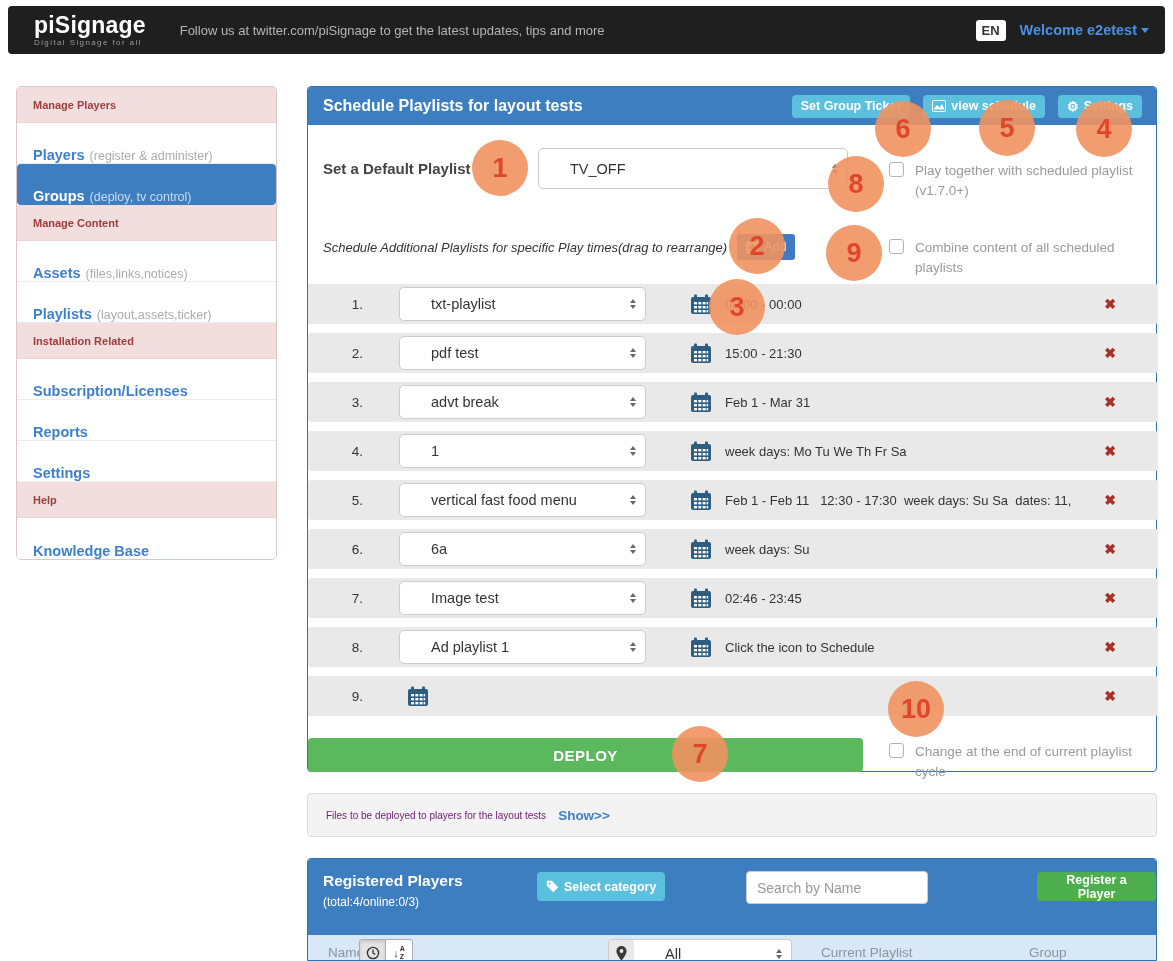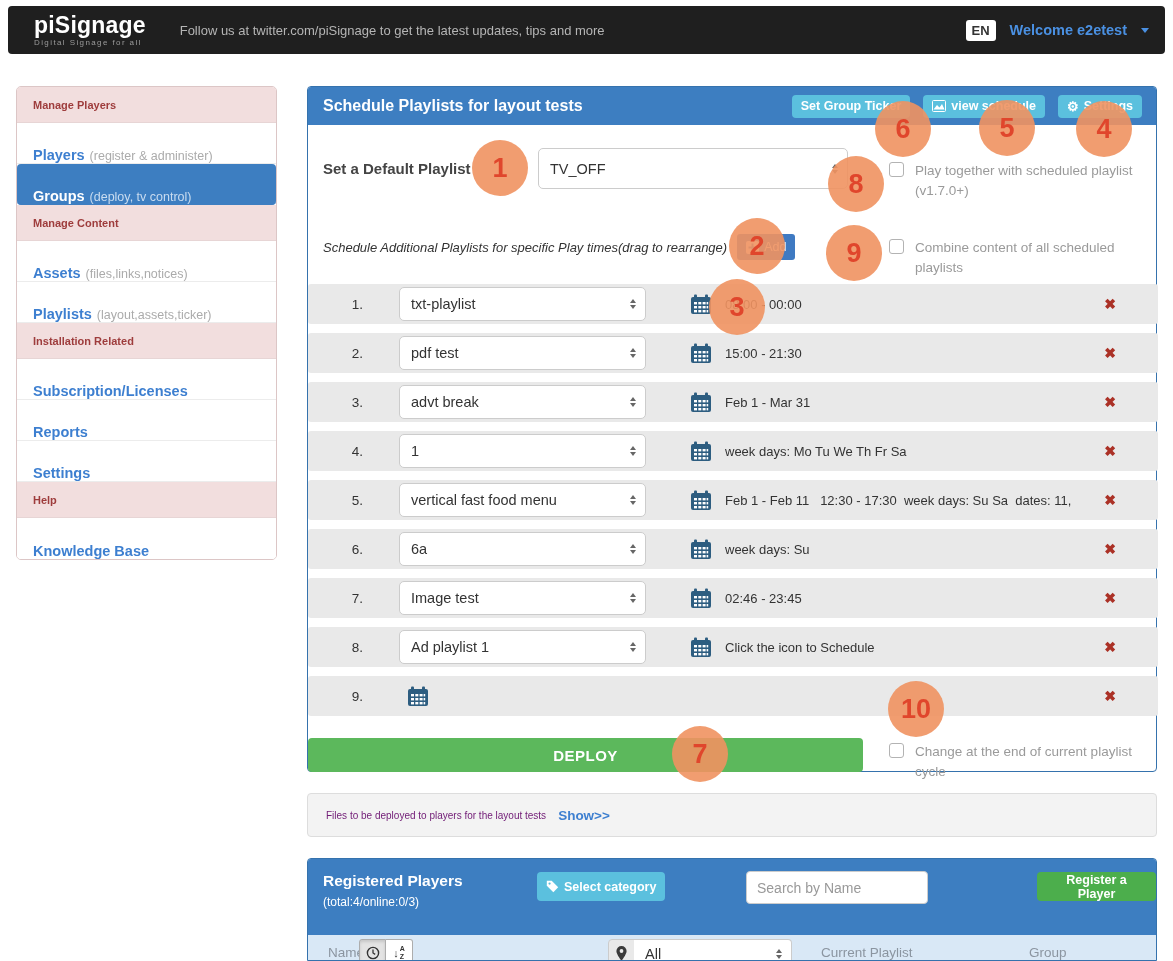--- a/index.html
+++ b/index.html
@@ -11,21 +11,21 @@
   .navbar { position:absolute; left:8px; top:6px; width:1157px; height:48px;
     background:#1f1f1f; border-radius:4px; display:flex; align-items:center; }
   .logo-block { margin-left:26px; line-height:1; }
   .logo-text { color:#fff; font-size:23px; font-weight:bold; letter-spacing:.2px; }
   .logo-tag { color:#9b9b9b; font-size:8px; letter-spacing:1.4px; margin-top:2px; }
   .follow-text { color:#b5b5b5; font-size:13px; margin-left:34px; }
   .nav-right { margin-left:auto; display:flex; align-items:center; gap:14px; margin-right:16px; }
   .lang-badge { background:#fff; color:#333; font-size:13px; font-weight:bold;
     padding:3px 6px; border-radius:3px; }
   .welcome-link { color:#4a90e2; font-size:14.5px; font-weight:bold; display:flex;
-    align-items:center; gap:14px; cursor:pointer; }
+    align-items:center; gap:4px; cursor:pointer; }
   .caret-down { width:0; height:0; border-left:4px solid transparent;
     border-right:4px solid transparent; border-top:5px solid #4a90e2; }
 
   
   .sidebar { position:absolute; left:16px; top:86px; width:261px;
     border:1px solid #dcc6c6; border-radius:5px; overflow:hidden; background:#fff; }
   .sb-header { height:36px; background:#f2dede; color:#9e3c3c; font-weight:bold;
     font-size:11px; display:flex; align-items:center; padding-left:16px;
     border-bottom:1px solid #e7d5d5; }
   .sb-item { height:41px; display:flex; align-items:flex-end; padding-left:16px;
@@ -45,21 +45,21 @@
   .panel-title { color:#fff; font-weight:bold; font-size:16px; margin-left:15px; }
   .head-buttons { margin-left:auto; margin-right:14px; display:flex; gap:13px; align-items:center; }
   .btn-info { background:#5bc0de; color:#fff; font-weight:bold; font-size:12.5px;
     border:none; border-radius:4px; height:23px; padding:0 9px; display:flex;
     align-items:center; gap:5px; cursor:pointer; }
   .gear-glyph { font-size:13px; line-height:1; }
 
   .default-label { position:absolute; left:15px; top:67px; height:28px; display:flex;
     align-items:center; font-size:15px; font-weight:bold; color:#444; }
   .sel { background:#fff; border:1px solid #ccc; border-radius:5px; display:flex;
-    align-items:center; cursor:pointer; }
+    align-items:center; cursor:pointer;padding-left:20px; }
   .sel-text { font-size:14.5px; color:#333; margin-left:11px; }
   .spinner { margin-left:auto; margin-right:9px; display:flex; flex-direction:column; gap:2px; }
   .tri-up { width:0; height:0; border-left:3.5px solid transparent; border-right:3.5px solid transparent; border-bottom:4.5px solid #666; }
   .tri-down { width:0; height:0; border-left:3.5px solid transparent; border-right:3.5px solid transparent; border-top:4.5px solid #666; }
   .default-select { position:absolute; left:230px; top:61px; width:310px; height:41px; }
 
   .chk-row { position:absolute; display:flex; gap:11px; align-items:flex-start; }
   .chk { width:15px; height:15px; appearance:none; -webkit-appearance:none;
     border:1px solid #b3b3b3; border-radius:3px; background:#fff; cursor:pointer; flex:none; margin-top:1px; }
   .chk-label { font-size:13.5px; color:#9a9a9a; line-height:1.5; }

